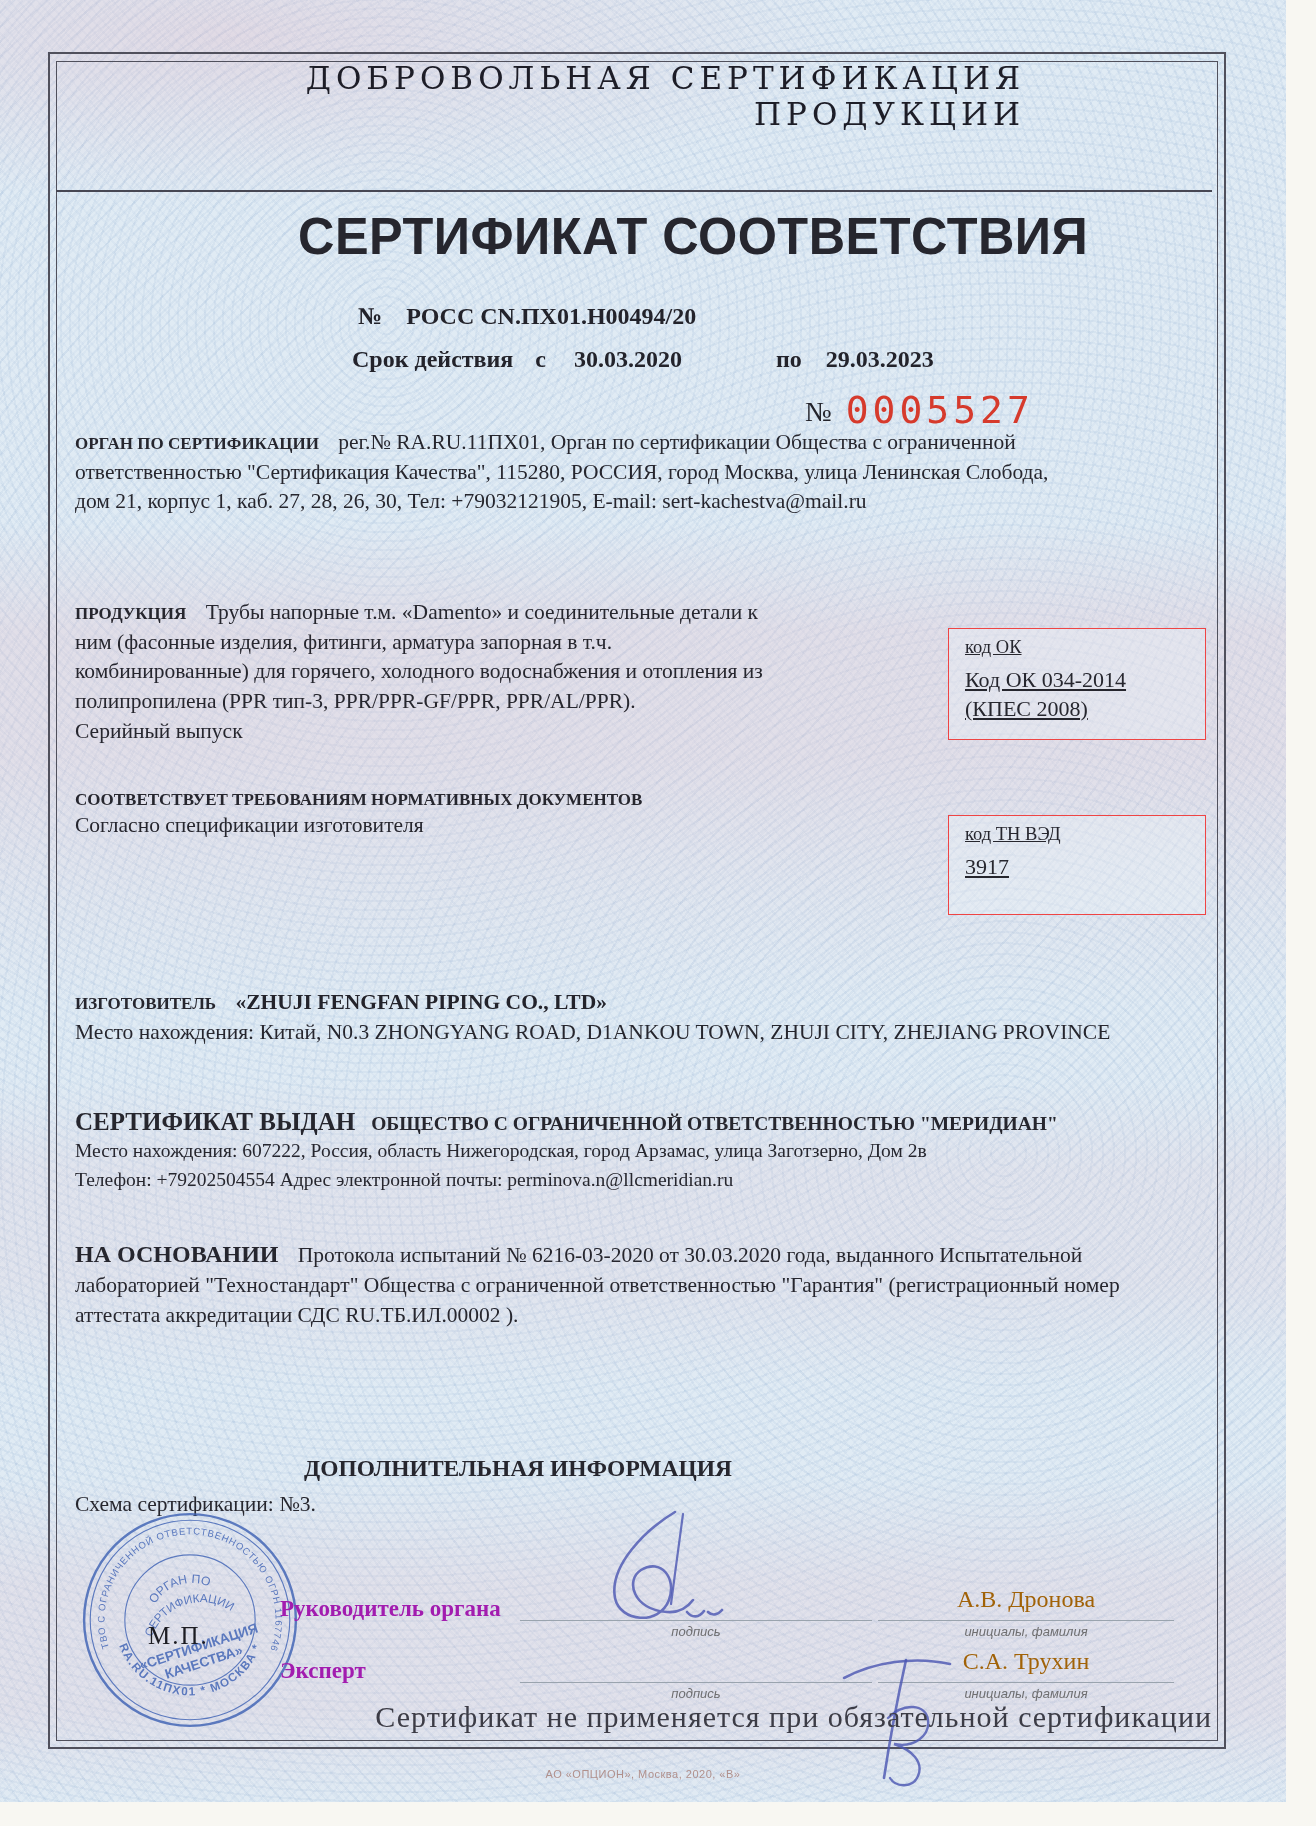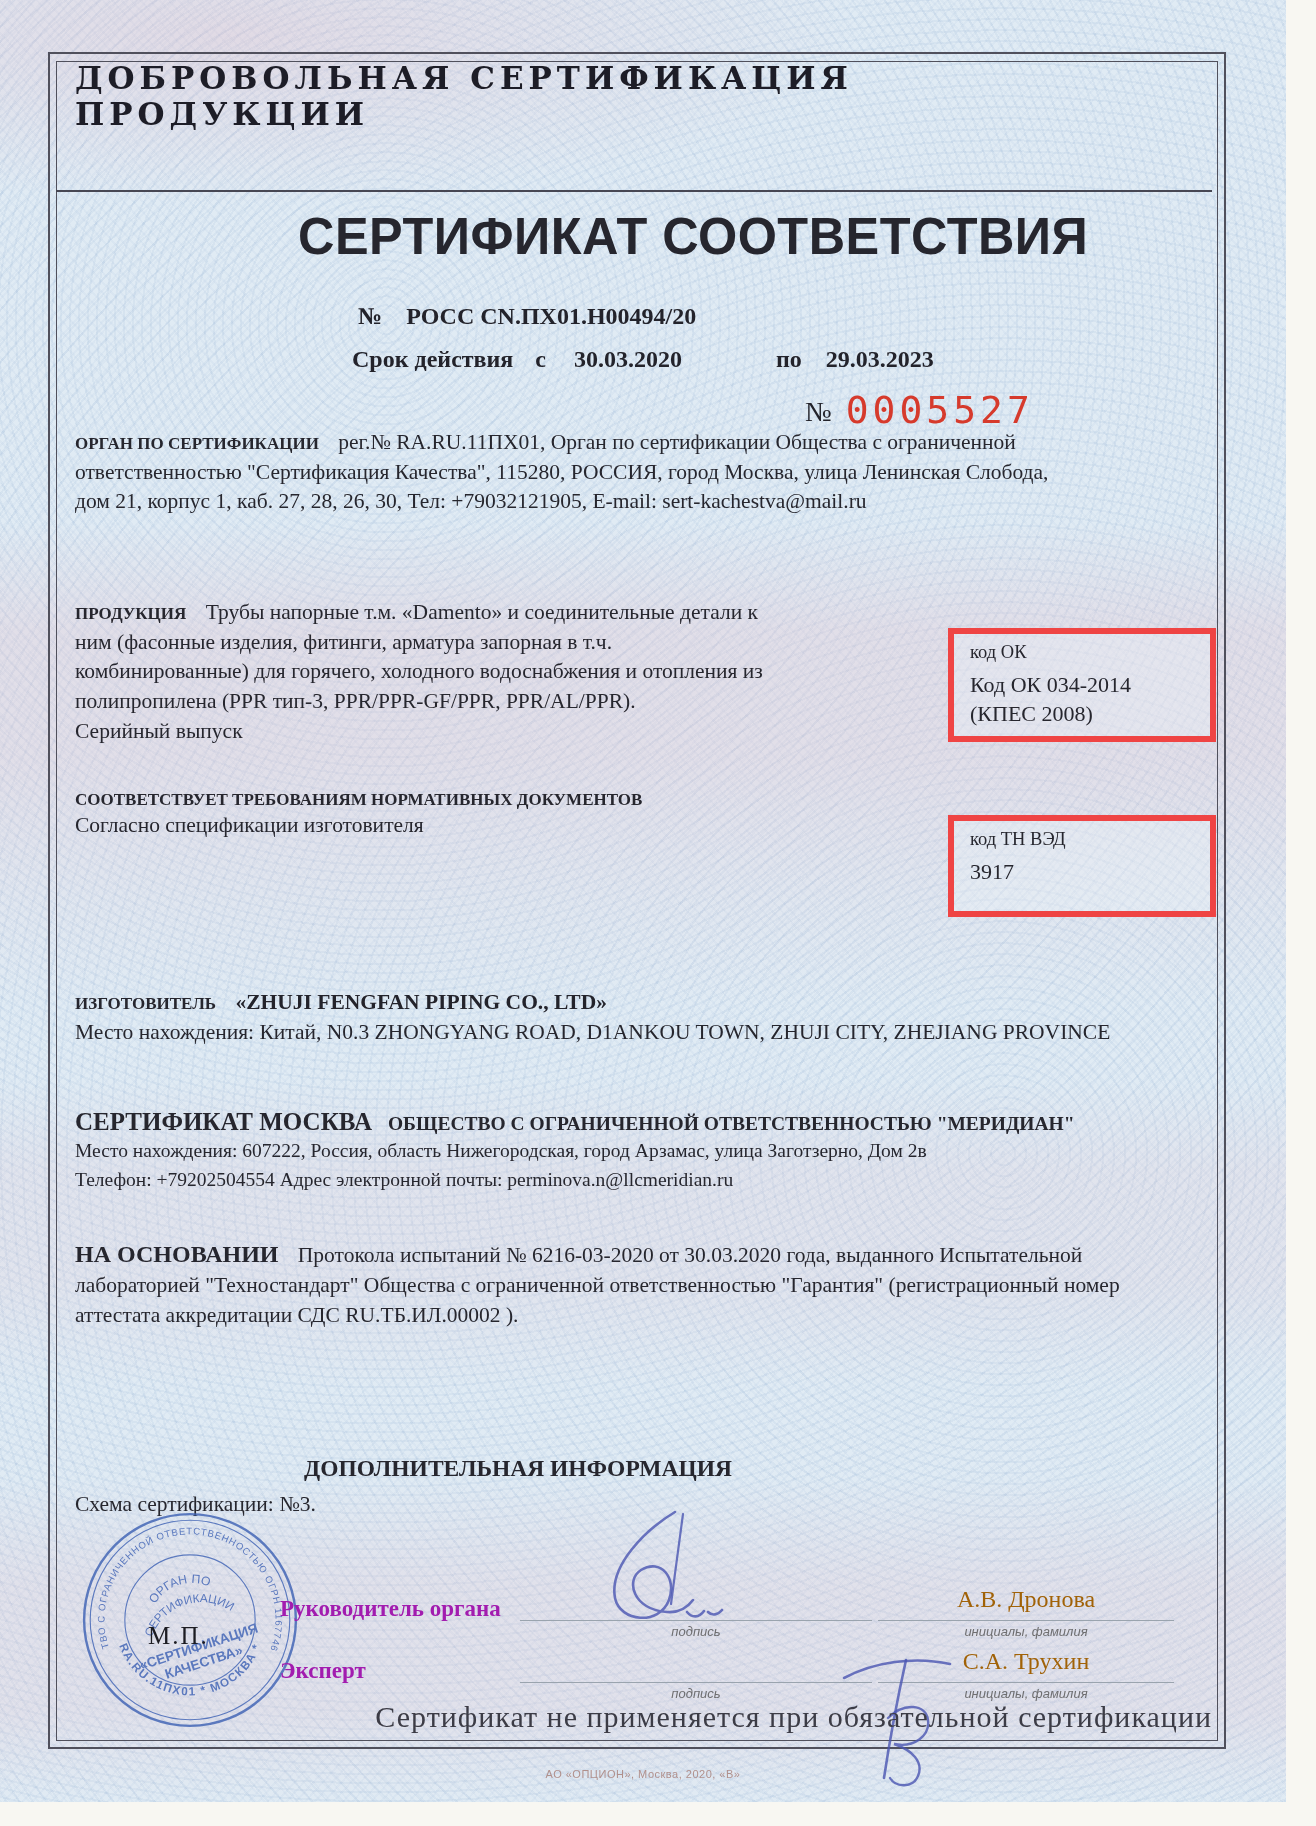--- a/index.html
+++ b/index.html
@@ -22,34 +22,34 @@
         rgba(228,190,202,.10) 50%,
         transparent 56% 60%,
         rgba(228,190,202,.16) 65% 71%,
         transparent 77% 82%,
         rgba(228,190,202,.22) 88% 95%,
         transparent 100%);
   }
   .frame-outer{position:absolute;left:48px;top:52px;width:1174px;height:1693px;border:2px solid #50505c;}
   .frame-inner{position:absolute;left:6px;top:7px;right:6px;bottom:6px;border:1px solid #50505c;}
   .abs{position:absolute;}
-  .hdr{font-family:"DejaVu Serif",serif;font-weight:bold;font-size:31px;letter-spacing:5px;color:#1d1d27;text-align:left;}
+  .hdr{font-family:"DejaVu Serif",serif;font-weight:normal;font-size:31px;letter-spacing:5px;color:#1d1d27;text-align:right;}
   .divider{height:2px;background:#474753;}
   .title{font-family:"Liberation Sans",sans-serif;font-weight:bold;font-size:52px;color:#26262e;letter-spacing:0.5px;white-space:nowrap;transform:scaleX(.97);transform-origin:left;}
   .bserif{font-weight:bold;color:#23232b;}
   .certno{font-size:24px;font-weight:bold;color:#23232b;}
   .validity{font-size:24px;font-weight:bold;color:#23232b;}
   .validity .gap1{margin-left:16px;} .validity .gap2{margin-left:22px;} .validity .gap3{margin-left:88px;} .validity .gap4{margin-left:18px;}
   .serial-label{font-size:28px;color:#23232b;font-family:"Liberation Serif",serif;}
   .serial-digits{font-family:"DejaVu Sans Mono",monospace;font-size:38px;letter-spacing:4px;color:#d63a2c;vertical-align:-2px;margin-left:10px;}
   .para{font-size:21.5px;color:#26262e;line-height:1.38;}
   .para .lbl{font-weight:bold;font-size:17px;margin-right:14px;}
   .para .lbl-big{font-weight:bold;font-size:24px;margin-right:14px;}
   .block{display:block;}
-  .codebox{border:6px solid #ef4444;color:#26262e;padding:8px 16px 2px 16px;background:rgba(235,243,249,.35);}
+  .codebox{border:1px solid #ef4444;color:#26262e;padding:8px 16px 10px 16px;background:rgba(235,243,249,.35);text-decoration:underline;}
   .codebox .cap{font-size:18.5px;display:block;margin-bottom:8px;}
   .codebox .val{font-size:22px;display:block;line-height:1.3;}
   .small-gray{font-family:"Liberation Sans",sans-serif;font-size:13px;color:#6e6e70;text-align:center;font-style:italic;}
   .sigline{border-bottom:1.2px solid #9aa4ae;height:0;}
   .role{font-size:23px;font-weight:bold;color:#a21caf;white-space:nowrap;}
   .signame{font-size:24px;color:#a16207;text-align:center;}
   .footnote{font-size:30px;color:#3c3c46;text-align:right;letter-spacing:1px;}
   .imprint{font-family:"Liberation Sans",sans-serif;font-size:11px;color:#b0908c;text-align:center;letter-spacing:.5px;}
   .mp{font-size:25px;color:#1c1c22;letter-spacing:2px;}
   .ink{stroke:#4a55b2;fill:none;stroke-linecap:round;opacity:.8;}
@@ -115,21 +115,21 @@
     <span class="val">3917</span>
   </div>
 
   <div class="abs para" style="left:75px;top:988px;width:1075px;">
     <span class="lbl">ИЗГОТОВИТЕЛЬ</span>
     <span class="bserif">«ZHUJI FENGFAN PIPING CO., LTD»</span>
     <span class="block">Место нахождения: Китай, N0.3 ZHONGYANG ROAD, D1ANKOU TOWN, ZHUJI CITY, ZHEJIANG PROVINCE</span>
   </div>
 
   <div class="abs" style="left:75px;top:1108px;width:1115px;color:#26262e;">
-    <span style="font-weight:bold;font-size:25px;margin-right:12px;">СЕРТИФИКАТ МОСКВА</span>
+    <span style="font-weight:bold;font-size:25px;margin-right:12px;">СЕРТИФИКАТ ВЫДАН</span>
     <span style="font-weight:bold;font-size:19.5px;">ОБЩЕСТВО С ОГРАНИЧЕННОЙ ОТВЕТСТВЕННОСТЬЮ "МЕРИДИАН"</span>
     <span class="block" style="font-size:19.5px;line-height:1.5;">Место нахождения: 607222, Россия, область Нижегородская, город Арзамас, улица Заготзерно, Дом 2в</span>
     <span class="block" style="font-size:19.5px;line-height:1.5;">Телефон: +79202504554 Адрес электронной почты: perminova.n@llcmeridian.ru</span>
   </div>
 
   <div class="abs para" style="left:75px;top:1238px;width:1085px;">
     <span class="lbl-big">НА ОСНОВАНИИ</span>
     <span>Протокола испытаний № 6216-03-2020 от 30.03.2020 года, выданного Испытательной лабораторией "Техностандарт" Общества с ограниченной ответственностью "Гарантия" (регистрационный номер аттестата аккредитации СДС RU.ТБ.ИЛ.00002 ).</span>
   </div>
 

